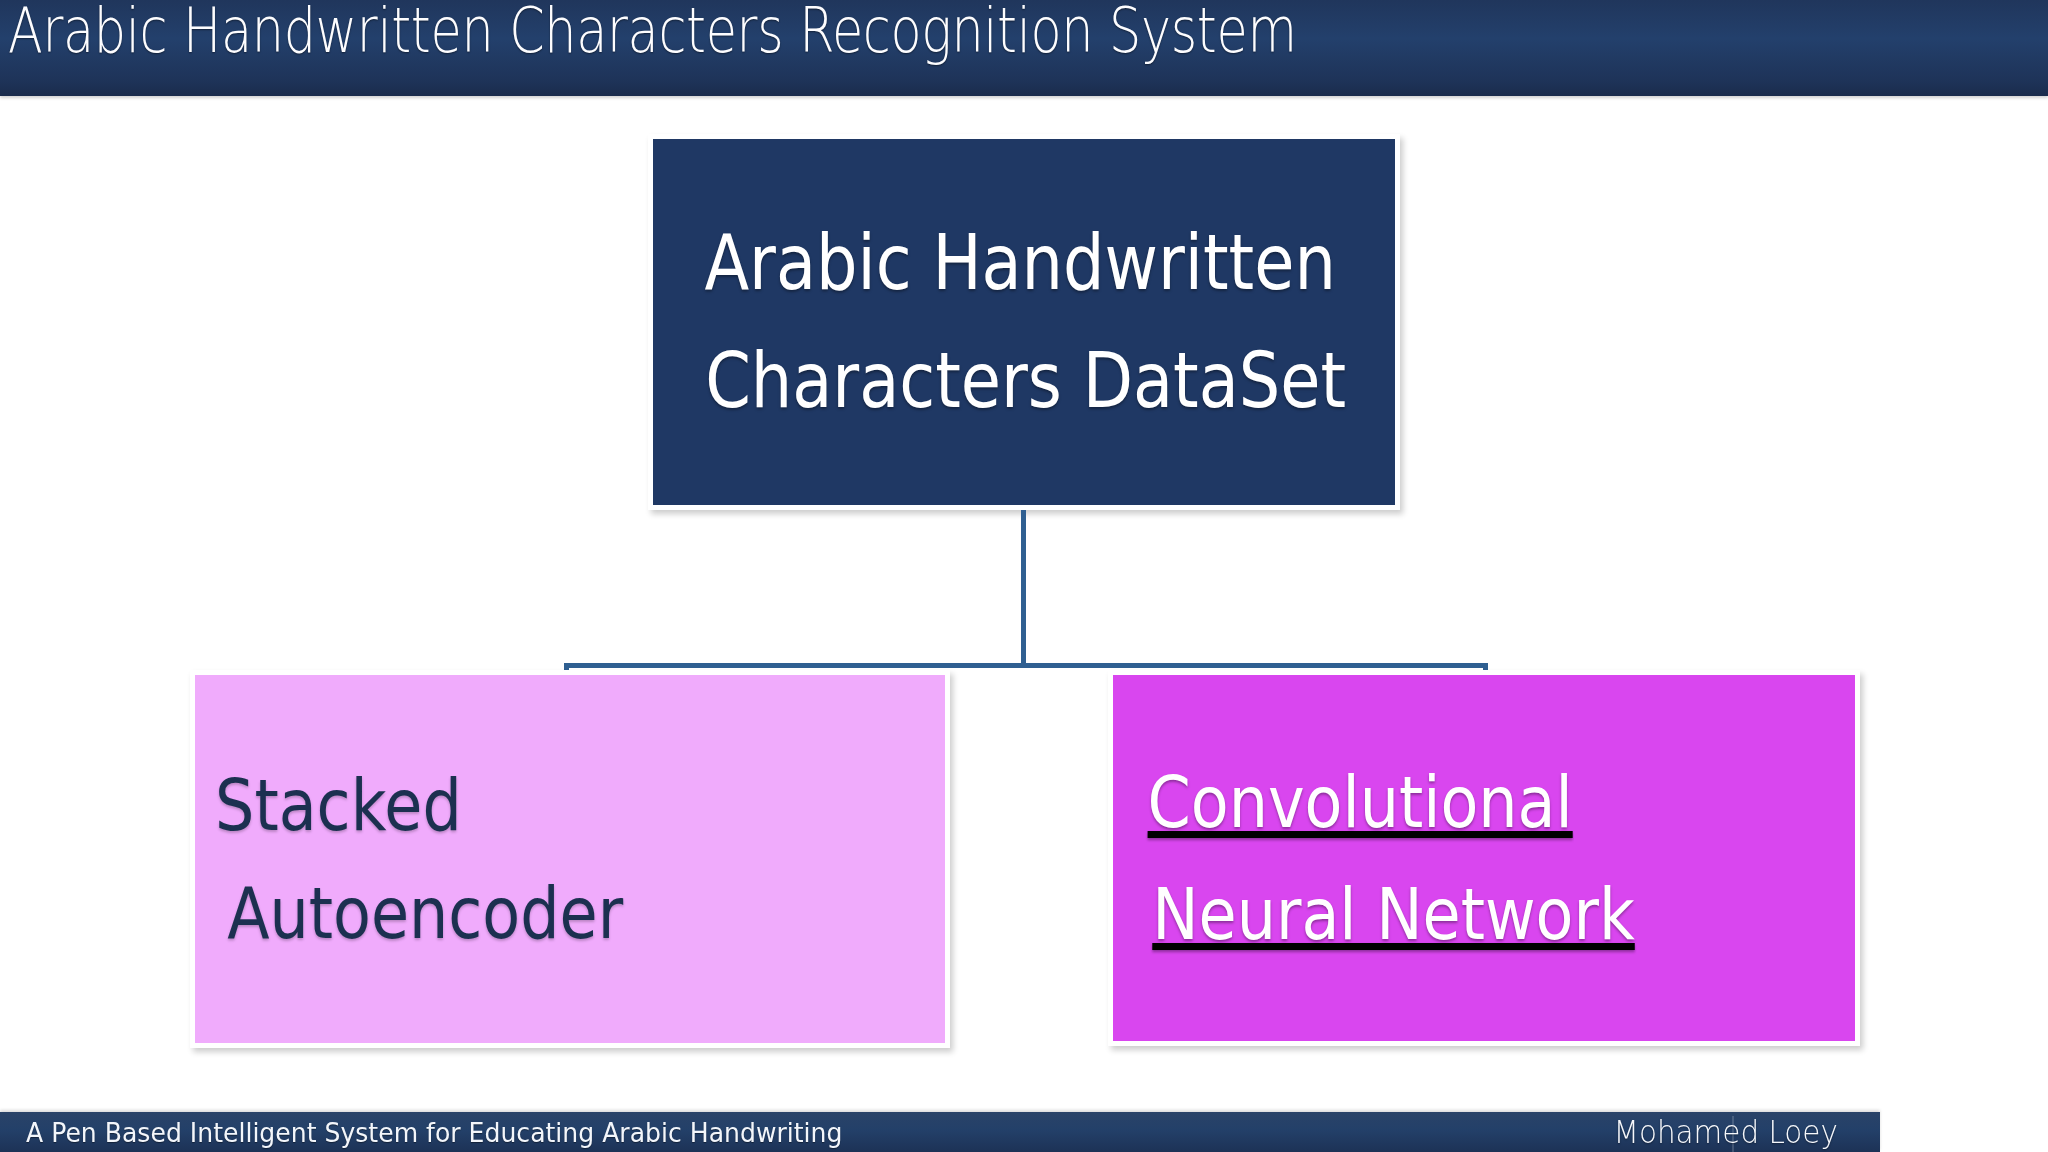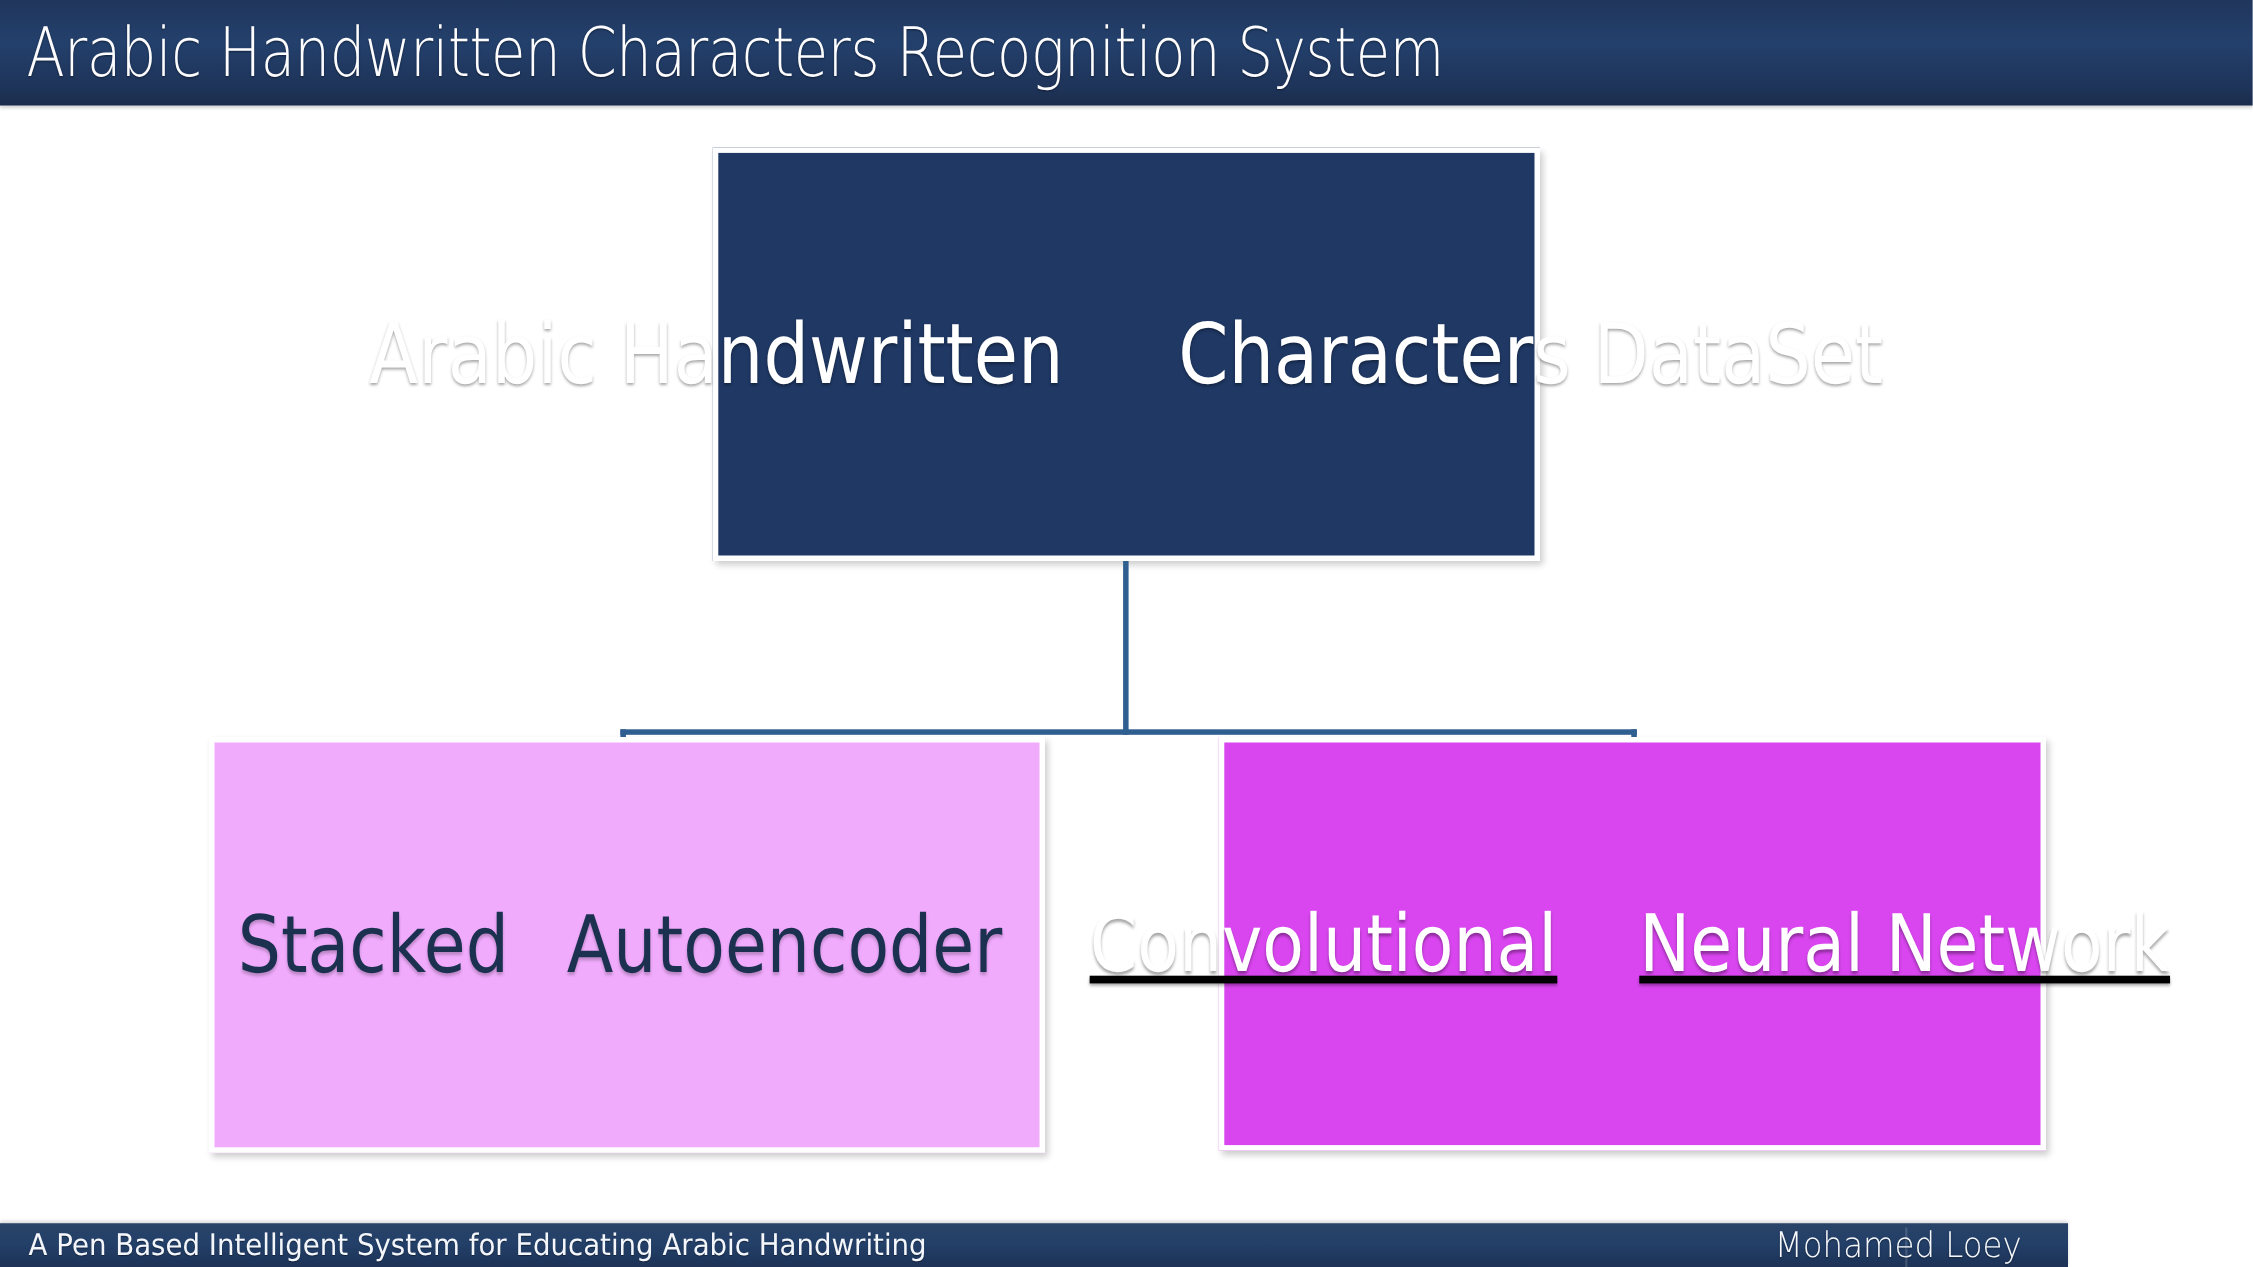--- a/index.html
+++ b/index.html
@@ -34,44 +34,45 @@
     top: 0;
     width: 2048px;
     height: 96px;
     background: linear-gradient(to bottom,
                 #20365c 0%,
                 #23406c 40%,
                 #1e3358 85%,
                 #1a2c4c 100%);
     box-shadow: 0 2px 3px rgba(0,0,0,0.18);
     display: flex;
-    align-items: center;
+    align-items: flex-start;
     box-sizing: border-box;
-    padding-left: 24px;
+    padding-left: 8px;
   }
 
   .title-bar-text {
     color: #fdfdff;
     font-size: 62px;
     line-height: 62px;
     font-weight: 300;
     letter-spacing: -0.4px;
     transform: scaleX(0.82);
     transform-origin: left center;
     white-space: nowrap;
     text-shadow: 0 1px 2px rgba(0,0,0,0.45);
     font-family: "DejaVu Sans", sans-serif;
   }
 
   
   .node {
     position: absolute;
     box-sizing: border-box;
     display: flex;
-    align-items: center;
+    flex-direction: column;
+    align-items: flex-start;
     justify-content: center;
     border: 5px solid #ffffff;
     box-shadow: 3px 4px 6px rgba(0,0,0,0.20);
     text-align: center;
   }
 
   .node-line {
     display: block;
     white-space: nowrap;
     transform: scaleX(0.86);

